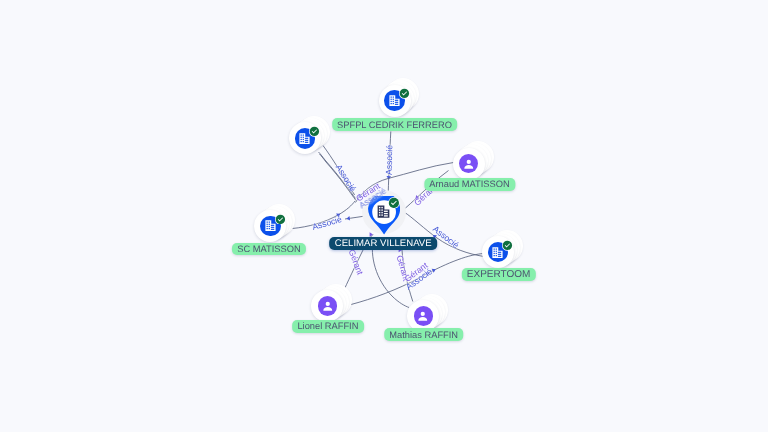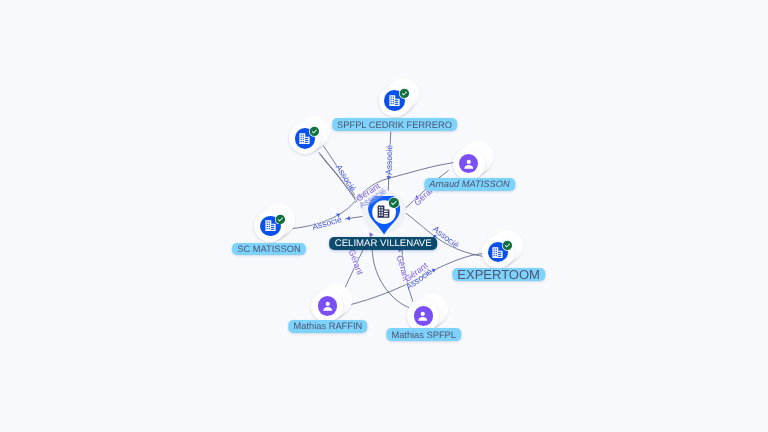--- a/index.html
+++ b/index.html
@@ -9,21 +9,21 @@
   #stage{position:relative;width:768px;height:432px;background:#f8f9fd;}
   svg.layer{position:absolute;left:0;top:0;width:768px;height:432px;}
   #nodes{position:absolute;left:0;top:0;width:768px;height:432px;}
   .stack{position:absolute;border-radius:50%;background:#fff;
          box-shadow:0 1px 2px rgba(40,50,90,.10);}
   .disc{position:absolute;border-radius:50%;background:#fff;
          box-shadow:0 1px 3px rgba(40,50,90,.16);}
   .inner{position:absolute;border-radius:50%;display:flex;align-items:center;justify-content:center;}
   .badge{position:absolute;display:flex;align-items:center;justify-content:center;}
   
-  .lbl{position:absolute;z-index:5;background:#7dd3fc;border-radius:5px;color:#4c5470;
+  .lbl{position:absolute;z-index:5;background:#86efac;border-radius:5px;color:#4c5470;
        white-space:nowrap;display:flex;align-items:center;justify-content:center;
        box-shadow:0 1px 2.5px rgba(40,50,90,.16);letter-spacing:0;}
   .lbl.sel{background:#0c4a6e;color:#fff;box-shadow:0 1px 3px rgba(20,60,160,.3);}
   .pinwrap{position:absolute;}
   .halo{position:absolute;border-radius:50%;background:#f1f2f5;}
   
   .elabel{position:absolute;z-index:3;color:#4558d6;font-size:8.6px;text-shadow:0 0 2px #f8f9fd,0 0 2px #f8f9fd,0 0 3px #f8f9fd;white-space:nowrap;
           transform-origin:0 0;font-family:"Liberation Sans",sans-serif;}
 </style>
 </head>
@@ -262,24 +262,24 @@
       <div class="disc" style="left:407.2px;top:300px;width:32px;height:32px;"></div>
       <div class="inner" style="left:413.5px;top:306.3px;width:19.4px;height:19.4px;background:#7a4ff5;">
         <svg width="15.5" height="15.5" viewBox="0 0 24 24">
           <circle cx="12" cy="9.2" r="3.3" fill="#fff"></circle>
           <path fill="#fff" d="M5.1 19.6c0-3.9 3.1-5.7 6.9-5.7s6.9 1.8 6.9 5.7z"></path>
         </svg>
       </div>
       <div class="lbl sel" style="left: 383.2px; top: 236.7px; height: 13.6px; font-size: 9.6px; padding: 0px 5.4px; transform: translateX(-50%);">CELIMAR VILLENAVE</div>
       <div class="lbl" style="left: 394.5px; top: 118.4px; height: 12.6px; font-size: 9.3px; padding: 0px 5.4px; transform: translateX(-50%);">SPFPL CEDRIK FERRERO</div>
       <div class="lbl" style="left: 269px; top: 242.7px; height: 12.6px; font-size: 9.3px; padding: 0px 5.4px; transform: translateX(-50%);">SC MATISSON</div>
-      <div class="lbl" style="left: 498.6px; top: 268.4px; height: 12.6px; font-size: 13px; padding: 0px 5.4px; transform: translateX(-50%);">EXPERTOOM</div>
-      <div class="lbl" style="left: 469.5px; top: 178.2px; height: 12.6px; font-size: 9.3px; padding: 0px 5.4px; transform: translateX(-50%); font-style: italic;">Arnaud MATISSON</div>
-      <div class="lbl" style="left: 327.9px; top: 320px; height: 12.6px; font-size: 9.3px; padding: 0px 5.4px; transform: translateX(-50%);">Mathias RAFFIN</div>
-      <div class="lbl" style="left: 423.7px; top: 328.4px; height: 12.6px; font-size: 9.3px; padding: 0px 5.4px; transform: translateX(-50%);">Mathias SPFPL</div>
+      <div class="lbl" style="left: 498.6px; top: 268.4px; height: 12.6px; font-size: 10px; padding: 0px 5.4px; transform: translateX(-50%);">EXPERTOOM</div>
+      <div class="lbl" style="left: 469.5px; top: 178.2px; height: 12.6px; font-size: 9.3px; padding: 0px 5.4px; transform: translateX(-50%);">Arnaud MATISSON</div>
+      <div class="lbl" style="left: 327.9px; top: 320px; height: 12.6px; font-size: 9.3px; padding: 0px 5.4px; transform: translateX(-50%);">Lionel RAFFIN</div>
+      <div class="lbl" style="left: 423.7px; top: 328.4px; height: 12.6px; font-size: 9.3px; padding: 0px 5.4px; transform: translateX(-50%);">Mathias RAFFIN</div>
       <div class="elabel" style="color: rgb(69, 88, 214); left: 389.3px; top: 160px; transform: translate(-50%, -50%) rotate(-89deg) translate(0px, 0px); margin: 0px; transform-origin: 50% 50%;">Associé</div>
       <div class="elabel" style="color: rgb(69, 88, 214); left: 346px; top: 178px; transform: translate(-50%, -50%) rotate(58deg) translate(0px, 0px); margin: 0px; transform-origin: 50% 50%;">Associé</div>
       <div class="elabel" style="color: rgb(69, 88, 214); left: 327px; top: 222.5px; transform: translate(-50%, -50%) rotate(-16deg) translate(0px, 0px); margin: 0px; transform-origin: 50% 50%;">Associé</div>
       <div class="elabel" style="color: rgb(69, 88, 214); opacity: 0.45; left: 372px; top: 197.5px; transform: translate(-50%, -50%) rotate(-33deg) translate(0px, 0px); margin: 0px; transform-origin: 50% 50%;">Associé</div>
       <div class="elabel" style="color: rgb(123, 91, 226); left: 425px; top: 195px; transform: translate(-50%, -50%) rotate(-43deg) translate(0px, 0px); margin: 0px; transform-origin: 50% 50%;">Gérant</div>
       <div class="elabel" style="color: rgb(69, 88, 214); left: 446px; top: 237px; transform: translate(-50%, -50%) rotate(38deg) translate(0px, 0px); margin: 0px; transform-origin: 50% 50%;">Associé</div>
       <div class="elabel" style="color: rgb(123, 91, 226); left: 355.5px; top: 262px; transform: translate(-50%, -50%) rotate(69deg) translate(0px, 0px); margin: 0px; transform-origin: 50% 50%;">Gérant</div>
       <div class="elabel" style="color: rgb(123, 91, 226); left: 402.5px; top: 268px; transform: translate(-50%, -50%) rotate(74deg) translate(0px, 0px); margin: 0px; transform-origin: 50% 50%;">Gérant</div>
       <div class="elabel" style="color: rgb(123, 91, 226); left: 416px; top: 272px; transform: translate(-50%, -50%) rotate(-36deg) translate(0px, 0px); margin: 0px; transform-origin: 50% 50%;">Gérant</div>
       <div class="elabel" style="color: rgb(69, 88, 214); left: 419px; top: 279px; transform: translate(-50%, -50%) rotate(-36deg) translate(0px, 0px); margin: 0px; transform-origin: 50% 50%;">Associé</div>

